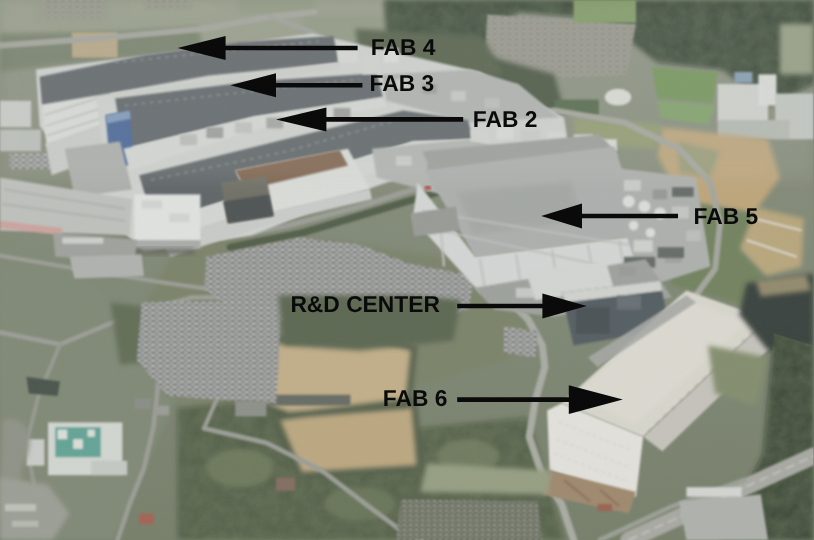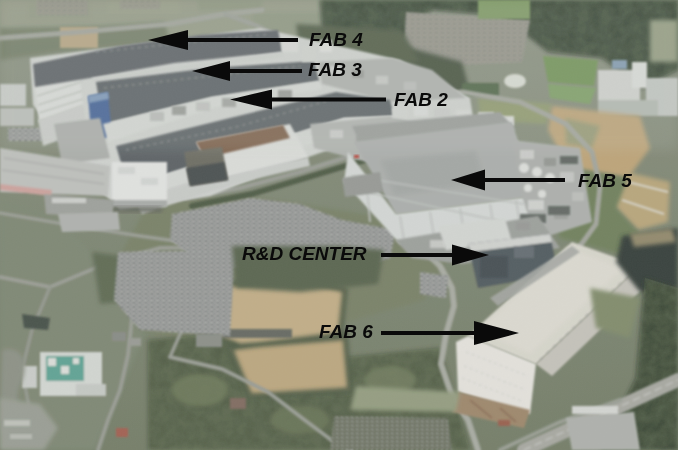--- a/index.html
+++ b/index.html
@@ -1,16 +1,16 @@
 <!DOCTYPE html>
 <html><head>
 <meta charset="utf-8">
 <style>
 html,body{margin:0;padding:0;background:#808880;}
-#stage{position:relative;width:678px;height:450px;overflow:hidden;font-family:"Liberation Sans",sans-serif;font-style:italic;}
+#stage{position:relative;width:678px;height:450px;overflow:hidden;font-family:"Liberation Sans",sans-serif;}
 svg{display:block}
 </style>
 </head>
 <body>
 
 <div id="stage">
 <svg width="678" height="450" viewBox="0 0 678 450">
 <defs>
 <linearGradient id="base" x1="0" y1="0" x2="0" y2="1">
 <stop offset="0" stop-color="#8f9686"></stop>

